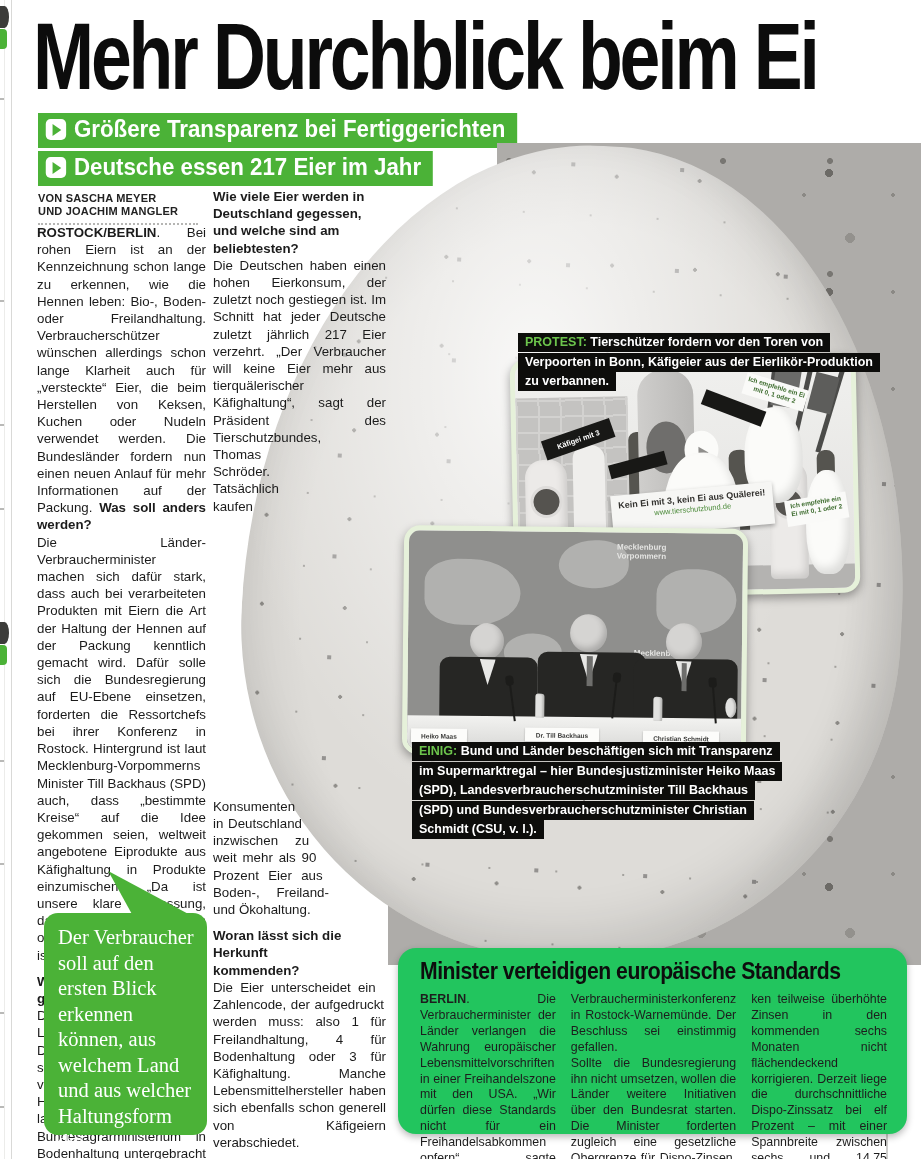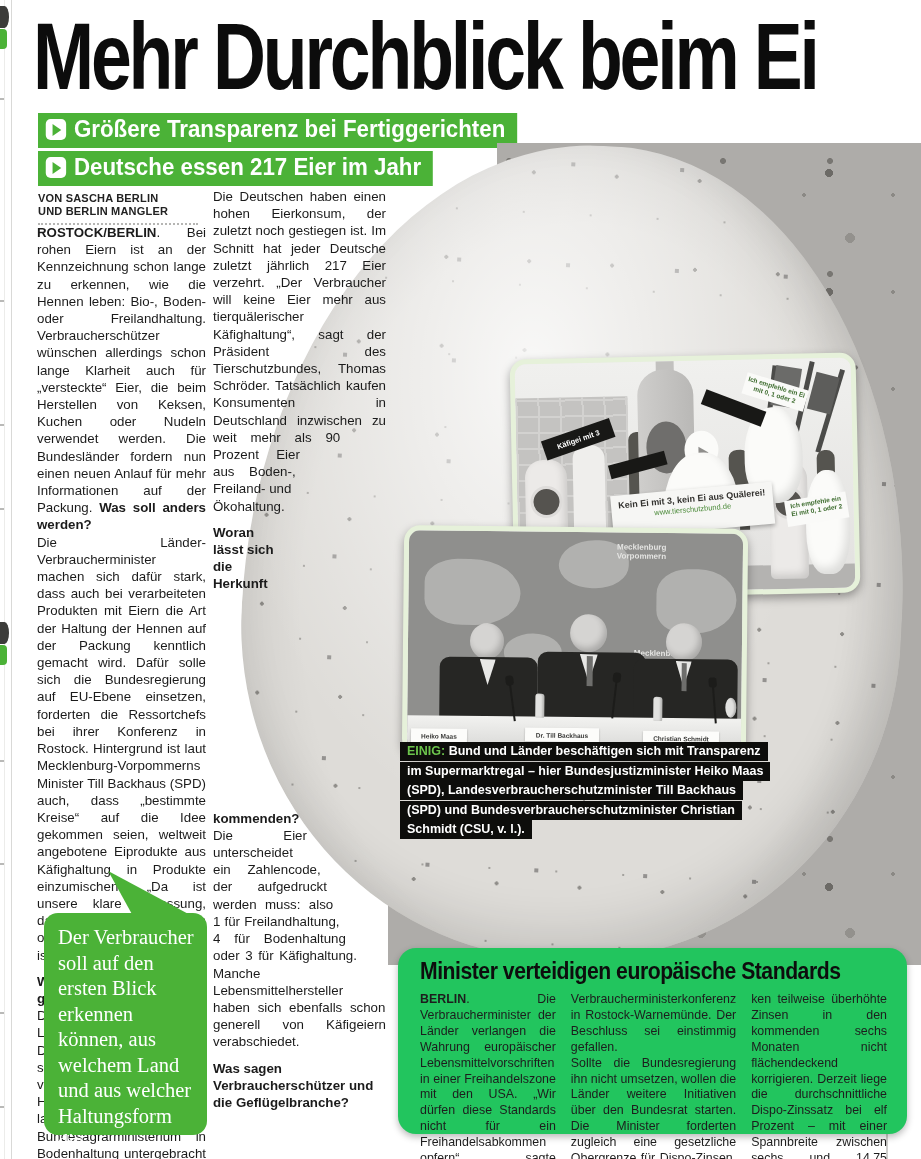--- a/index.html
+++ b/index.html
@@ -115,21 +115,21 @@
   .mic::after{content:"";position:absolute;top:-8px;left:-3px;width:8px;height:10px;background:#1c1c1a;border-radius:3px;}
   .bottle-sm{position:absolute;width:9px;height:24px;background:#e2e2e0;border-radius:3px 3px 1px 1px;box-shadow:inset -2px 0 2px rgba(0,0,0,.2);}
   .plate{position:absolute;height:14px;background:#fcfcfa;color:#3a3a38;font-size:6.5px;font-weight:700;
      display:flex;align-items:center;justify-content:center;box-shadow:0 1px 2px rgba(0,0,0,.3);white-space:nowrap;overflow:hidden;}
 
   
   .photo-caption{position:absolute;z-index:7;font-weight:700;font-size:12.5px;line-height:19.5px;color:#fff;}
   .photo-caption .wrap{background:#0d0d0b;padding:2px 7px 3px 7px;-webkit-box-decoration-break:clone;box-decoration-break:clone;}
   .cap-label{color:#6cc44c;}
   .cap1{left:518px;top:333px;width:372px;}
-  .cap2{left:400px;top:742px;width:372px;}
+  .cap2{left:412px;top:742px;width:372px;}
 
   
   .quote-box{position:absolute;left:44px;top:913px;width:163px;height:222px;background:#4bb237;
      border-radius:14px;z-index:4;box-sizing:border-box;padding:12px 10px 10px 14px;}
   .quote-pointer{position:absolute;left:84px;top:871px;width:110px;height:46px;background:#4bb237;z-index:4;
      clip-path:polygon(22% 0, 45% 100%, 100% 100%);}
   .quote-text{font-family:"Liberation Serif","DejaVu Serif",serif;font-size:20.5px;line-height:25.5px;color:#ffffff;}
 
   
   .bottom-box{position:absolute;left:398px;top:948px;width:509px;height:186px;background:#22c55e;
@@ -173,34 +173,35 @@
   <div class="bullet-bar" style="top:113px;">
     <span class="play-icon"></span>
     <span>Größere Transparenz bei Fertiggerichten</span>
   </div>
   <div class="bullet-bar" style="top:151px;">
     <span class="play-icon"></span>
     <span>Deutsche essen 217 Eier im Jahr</span>
   </div>
 
   <div class="byline">
-    <div>VON SASCHA BERLIN</div>
-    <div>UND BERLIN MANGLER</div>
+    <div>VON SASCHA MEYER</div>
+    <div>UND JOACHIM MANGLER</div>
   </div>
 
   <div class="col col1">
     <p><span class="lead">ROSTOCK/BERLIN</span><span>. Bei rohen Eiern ist an der Kennzeichnung schon lange zu erkennen, wie die Hennen leben: Bio-, Boden- oder Freilandhaltung. Verbraucherschützer wünschen allerdings schon lange Klarheit auch für „versteckte“ Eier, die beim Herstellen von Keksen, Kuchen oder Nudeln verwendet werden. Die Bundesländer fordern nun einen neuen Anlauf für mehr Informationen auf der Packung. </span><span class="qhead" style="font-weight:700;">Was soll anders werden?</span></p>
     <p>Die Länder-Verbraucherminister machen sich dafür stark, dass auch bei verarbeiteten Produkten mit Eiern die Art der Haltung der Hennen auf der Packung kenntlich gemacht wird. Dafür solle sich die Bundesregierung auf EU-Ebene einsetzen, forderten die Ressortchefs bei ihrer Konferenz in Rostock. Hintergrund ist laut Mecklenburg-Vorpommerns Minister Till Backhaus (SPD) auch, dass „bestimmte Kreise“ auf die Idee gekommen seien, weltweit angebotene Eiprodukte aus Käfighaltung in Produkte einzumischen: „Da ist unsere klare Auffassung, dass das zu unterbinden oder aber zu kennzeichnen ist.“</p>
     <div class="gap"></div>
     <p class="qhead">Welche Haltungsformen gibt es überhaupt?</p>
     <p>Die lange umstrittenen Legebatterien sind in Deutschland und der EU seit einigen Jahren verboten. Zwei Drittel der Hennen hierzulande sind laut Bundesagrarministerium in Bodenhaltung untergebracht – meist in großen Gruppen mit mehreren tausend Tieren. Rund 16 Prozent leben in Freilandhaltung, bei der es noch einen zusätzlichen Auslauf gibt, acht Prozent in ökologischer Haltung. In „Kleingruppen“-Käfigen mit etwa 65 Tieren werden etwa zwölf Prozent der Hennen gehalten – das sind 4,8 Millionen Tiere.</p>
   </div>
 
   <div class="col col2">
     <div class="egg-float"></div>
+    <p class="qhead">Wie viele Eier werden in Deutschland gegessen, und welche sind am beliebtesten?</p>
     <p>Die Deutschen haben einen hohen Eierkonsum, der zuletzt noch gestiegen ist. Im Schnitt hat jeder Deutsche zuletzt jährlich 217 Eier verzehrt. „Der Verbraucher will keine Eier mehr aus tierquälerischer Käfighaltung“, sagt der Präsident des Tierschutzbundes, Thomas Schröder. Tatsächlich kaufen Konsumenten in Deutschland inzwischen zu weit mehr als 90 Prozent Eier aus Boden-, Freiland- und Ökohaltung.</p>
     <div class="gap"></div>
     <p class="qhead">Woran lässt sich die Herkunft kommenden?</p>
     <p>Die Eier unterscheidet ein Zahlencode, der aufgedruckt werden muss: also 1 für Freilandhaltung, 4 für Bodenhaltung oder 3 für Käfighaltung. Manche Lebensmittelhersteller haben sich ebenfalls schon generell von Käfigeiern verabschiedet.</p>
     <div class="gap"></div>
     <p class="qhead">Was sagen Verbraucherschützer und die Geflügelbranche?</p>
 
   </div>
 
   <div class="photo photo1">
@@ -274,20 +275,23 @@
         <span>Heiko Maas</span>
       </div>
     <div class="plate" style="left:118px;top:196px;width:74px;">
         <span>Dr. Till Backhaus</span>
       </div>
     <div class="plate" style="left:236px;top:198px;width:76px;">
         <span>Christian Schmidt</span>
       </div>
   </div>
 
+  <div class="photo-caption cap1">
+    <span class="wrap"><span class="cap-label">PROTEST:</span><span> Tierschützer fordern vor den Toren von Verpoorten in Bonn, Käfigeier aus der Eierlikör-Produktion zu verbannen.</span></span>
+  </div>
   <div class="photo-caption cap2">
     <span class="wrap"><span class="cap-label">EINIG:</span><span> Bund und Länder beschäftigen sich mit Transparenz im Supermarktregal – hier Bundesjustizminister Heiko Maas (SPD), Landesverbraucherschutzminister Till Backhaus (SPD) und Bundesverbraucherschutzminister Christian Schmidt (CSU, v. l.).</span></span>
   </div>
 
   <div class="quote-pointer"></div>
   <div class="quote-box">
     <div class="quote-text">Der Verbraucher soll auf den ersten Blick erkennen können, aus welchem Land und aus welcher Haltungsform die weiterverarbeiteten Eier stammen.</div>
 
   </div>
 

